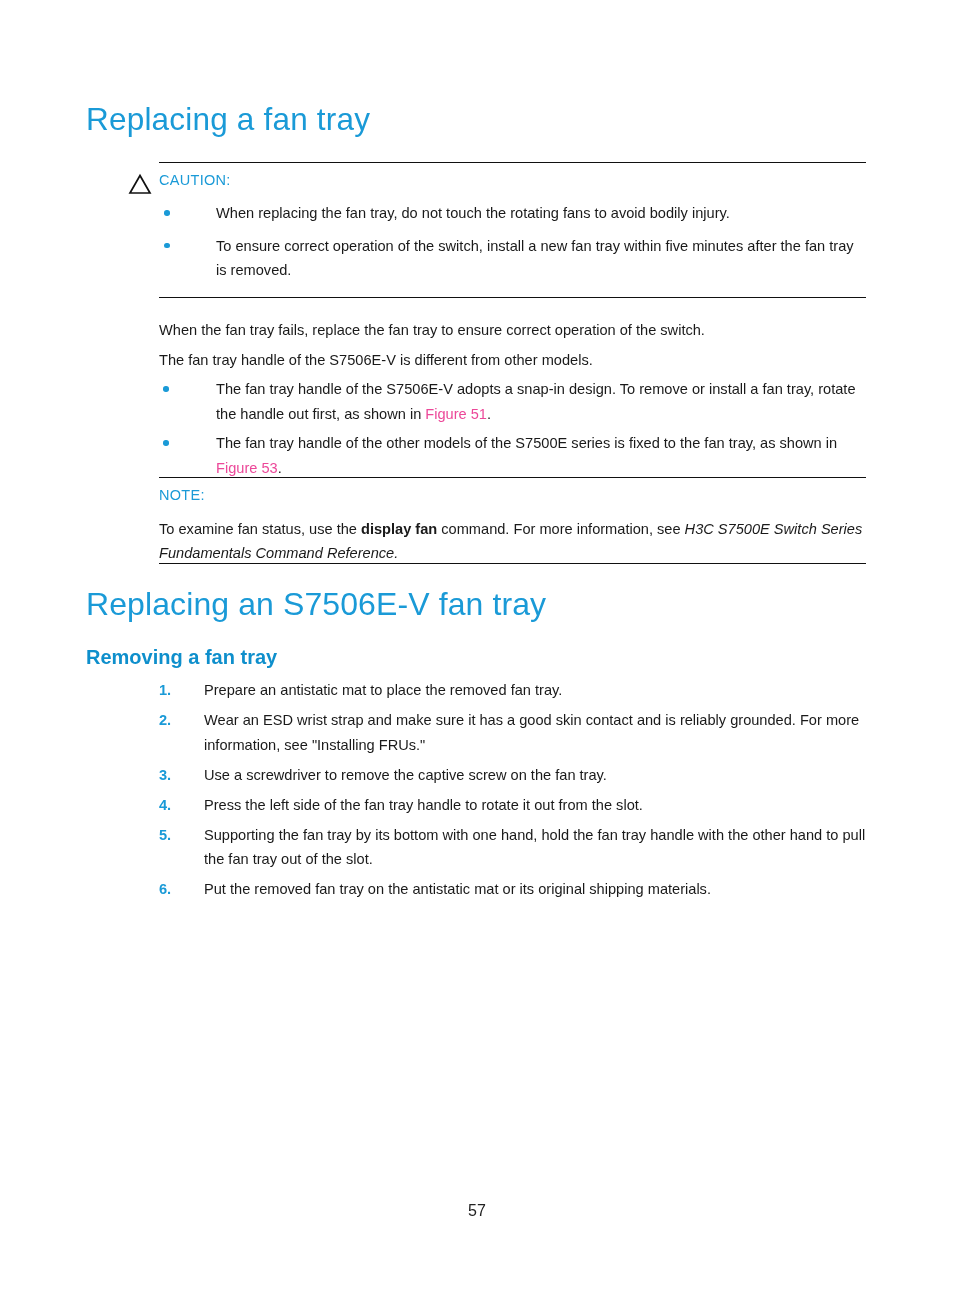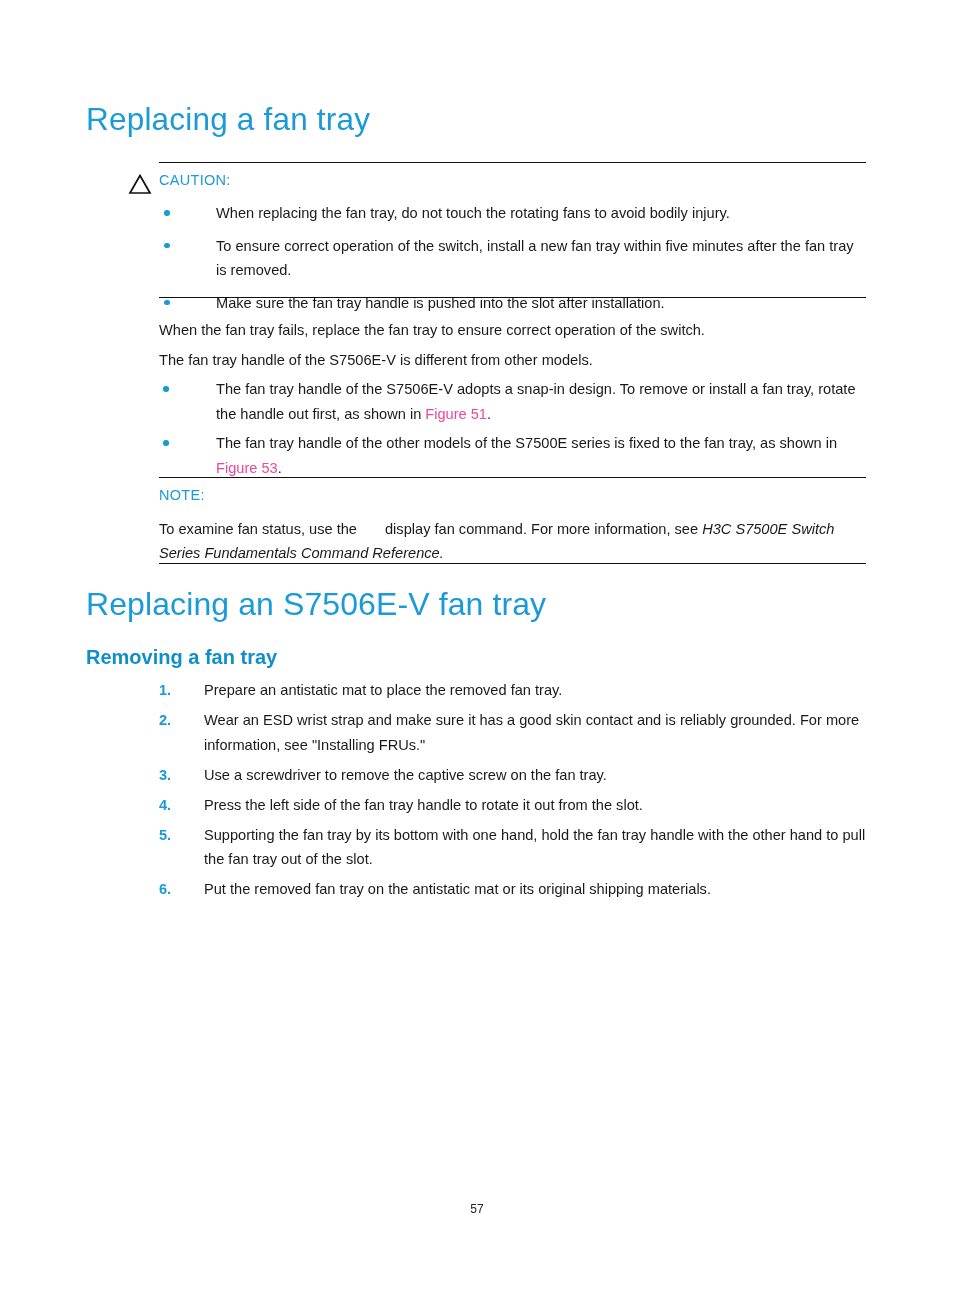--- a/index.html
+++ b/index.html
@@ -136,30 +136,30 @@
     position: absolute;
     left: 0px;
     top: 0px;
     width: 30px;
     color: #1a9ad7;
     font-weight: bold;
     font-size: 14.6px;
   }
 
   .link { color: #ec4899; }
-  .b { font-weight: normal; margin-left: 24px; }
+  .b { font-weight: bold; }
   .i { font-style: italic; }
 
   .folio {
     position: absolute;
     left: 0;
     top: 1202px;
     width: 954px;
     text-align: center;
-    font-size: 12px;
+    font-size: 16px;
     color: #222222;
   }
 </style>
 </head>
 <body>
 
 <div class="page">
 
   <div class="h1">Replacing a fan tray</div>
 
@@ -174,24 +174,20 @@
 
   <div class="blist tight" style="left:159px; top:201px; width:707px;">
     <div class="bitem">
       <span class="bullet"></span>
       <span>When replacing the fan tray, do not touch the rotating fans to avoid bodily injury.</span>
     </div>
     <div class="bitem">
       <span class="bullet"></span>
       <span>To ensure correct operation of the switch, install a new fan tray within five minutes after the fan tray is removed.</span>
     </div>
-    <div class="bitem">
-      <span class="bullet"></span>
-      <span>Make sure the fan tray handle is pushed into the slot after installation.</span>
-    </div>
   </div>
 
   <div class="admon" style="top:297px;">
     <div class="rule-bottom"></div>
   </div>
 
   <div class="para" style="left:159px; top:318px; width:720px;">When the fan tray fails, replace the fan tray to ensure correct operation of the switch.</div>
 
   <div class="para" style="left:159px; top:348px; width:720px;">The fan tray handle of the S7506E-V is different from other models.</div>
 

